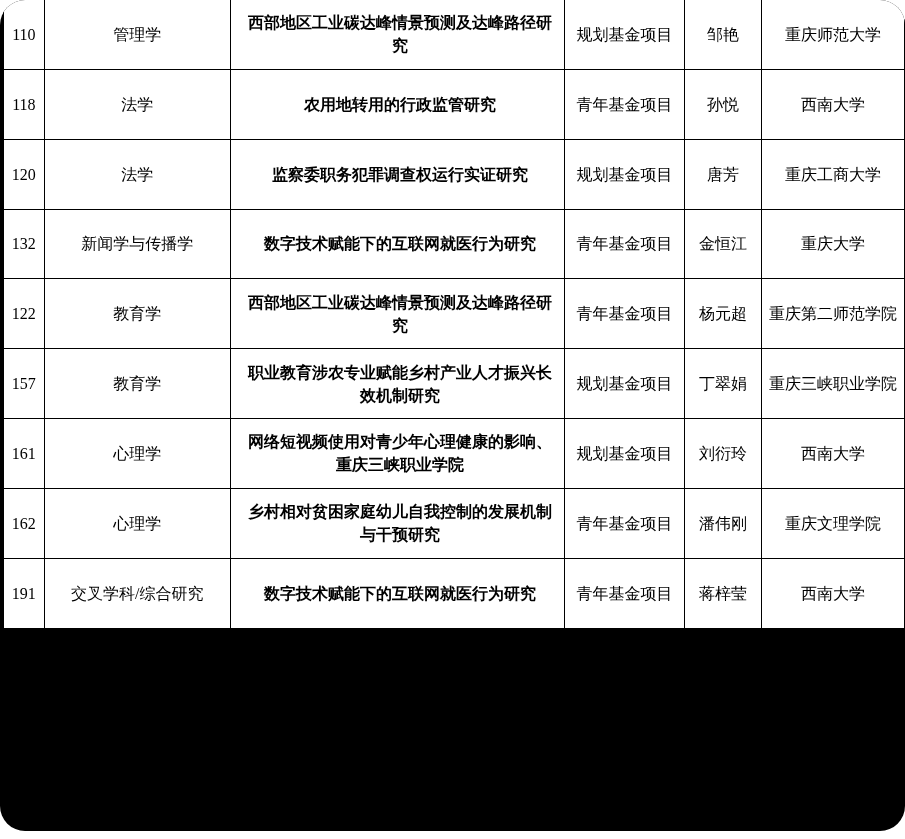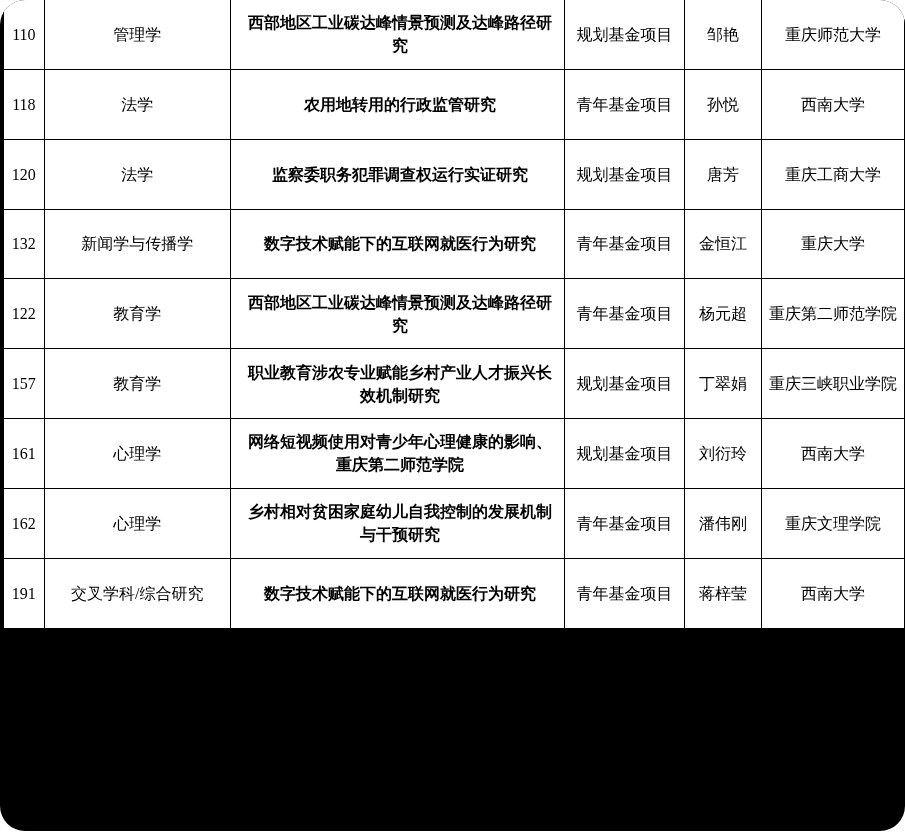--- a/index.html
+++ b/index.html
@@ -105,21 +105,21 @@
       <td class="c-no">157</td>
       <td class="c-discipline">教育学</td>
       <td class="c-title">职业教育涉农专业赋能乡村产业人才振兴长效机制研究</td>
       <td class="c-type">规划基金项目</td>
       <td class="c-name">丁翠娟</td>
       <td class="c-univ">重庆三峡职业学院</td>
     </tr>
         <tr>
       <td class="c-no">161</td>
       <td class="c-discipline">心理学</td>
-      <td class="c-title">网络短视频使用对青少年心理健康的影响、重庆第二师范学院</td>
+      <td class="c-title">网络短视频使用对青少年心理健康的影响、重庆三峡职业学院</td>
       <td class="c-type">规划基金项目</td>
       <td class="c-name">刘衍玲</td>
       <td class="c-univ">西南大学</td>
     </tr>
         <tr>
       <td class="c-no">162</td>
       <td class="c-discipline">心理学</td>
       <td class="c-title">乡村相对贫困家庭幼儿自我控制的发展机制与干预研究</td>
       <td class="c-type">青年基金项目</td>
       <td class="c-name">潘伟刚</td>

